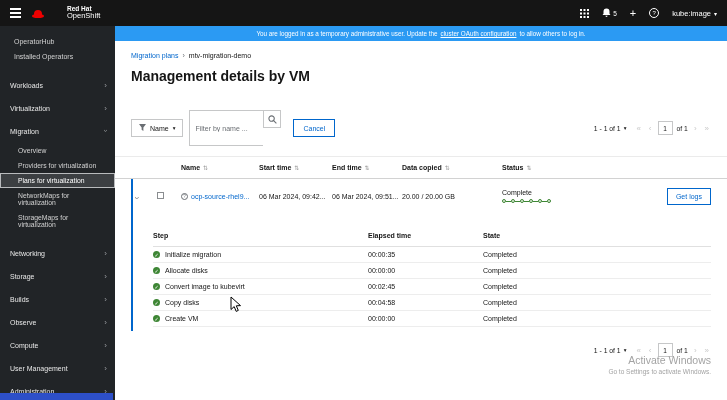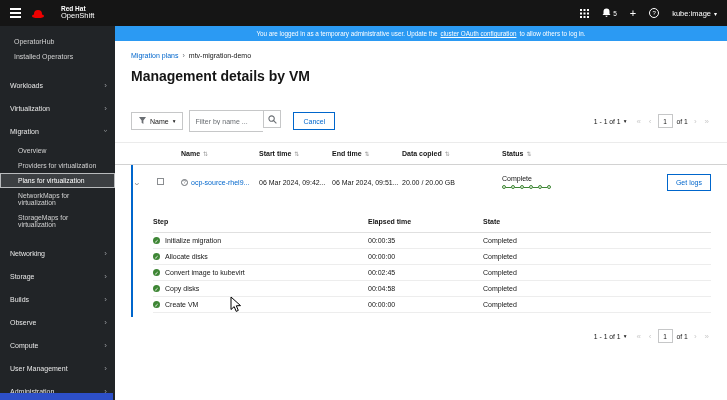--- a/index.html
+++ b/index.html
@@ -9,21 +9,21 @@
     font-family: "Liberation Sans", sans-serif;
     background: #fff; color: #151515;
   }
   
   .masthead {
     position: absolute; top: 0; left: 0; width: 727px; height: 26px;
     background: #151515; display: flex; align-items: center; padding: 0 10px; z-index: 10;
   }
   .hamburger { display: flex; flex-direction: column; gap: 2.5px; width: 11px; margin-right: 10px; cursor: pointer; }
   .hamburger i { display: block; height: 1.5px; background: #fff; }
-  .brand { display: flex; align-items: center; gap: 16px; }
+  .brand { display: flex; align-items: center; gap: 22px; }
   .brand-text { color: #fff; line-height: 1.08; }
   .brand-top { display: block; font-size: 6.5px; font-weight: bold; }
   .brand-bottom { display: block; font-size: 7.5px; }
   .mast-right { margin-left: auto; display: flex; align-items: center; gap: 13px; color: #fff; }
   .m-icon { display: inline-flex; align-items: center; gap: 2px; cursor: pointer; }
   .bell-badge { font-size: 6.5px; color: #fff; }
   .plus-glyph { font-size: 11px; line-height: 1; color: #fff; }
   .help-circle {
     width: 10px; height: 10px; border: 1px solid #fff; border-radius: 50%;
     display: inline-flex; align-items: center; justify-content: center; font-size: 6px; color: #fff;
@@ -59,21 +59,21 @@
   .page-title { font-size: 14px; font-weight: bold; padding: 9px 16px 0; }
   
   .toolbar { display: flex; align-items: center; padding: 26px 16px 10px; gap: 6px; }
   .filter-dropdown {
     display: flex; align-items: center; gap: 4px; height: 18px; padding: 0 7px;
     border: 1px solid #c6c7c8; background: #fff; font-size: 7px; cursor: pointer;
   }
   .caret { font-size: 5.5px; color: #151515; }
   .search-group { display: flex; }
   .search-group input {
-    width: 74px; height: 22px; border: 1px solid #c6c7c8; border-right: none;
+    width: 74px; height: 36px; border: 1px solid #c6c7c8; border-right: none;
     font-size: 7px; padding: 0 5px; font-family: inherit; color: #151515; outline: none;
   }
   .search-group input::placeholder { color: #6a6e73; }
   .search-btn {
     width: 18px; height: 18px; border: 1px solid #c6c7c8; background: #fff;
     display: flex; align-items: center; justify-content: center; cursor: pointer;
   }
   .btn-secondary {
     height: 18px; padding: 0 9px; margin-left: 6px; font-size: 7px; font-family: inherit;
     color: #0066cc; background: #fff; border: 1px solid #0066cc; cursor: pointer;
@@ -400,19 +400,23 @@
       <span class="caret">▾</span>
     </span>
     <span class="pg-nav">«</span>
     <span class="pg-nav">‹</span>
     <span class="pg-current">1</span>
     <span class="pg-of">of 1</span>
     <span class="pg-nav">›</span>
     <span class="pg-nav">»</span>
   </div>
 
+  <div class="watermark">
+    <div class="w1">Activate Windows</div>
+    <div class="w2">Go to Settings to activate Windows.</div>
+  </div>
 </div>
 
 <div class="cursor">
   <svg width="12" height="17" viewBox="0 0 12 17">
       <path d="M1 1 L1 13.5 L4.2 10.6 L6.2 15.4 L8.3 14.4 L6.3 9.8 L10.5 9.6 Z" fill="#fff" stroke="#000" stroke-width="1"></path>
     </svg>
 </div>
 
 </body></html>

